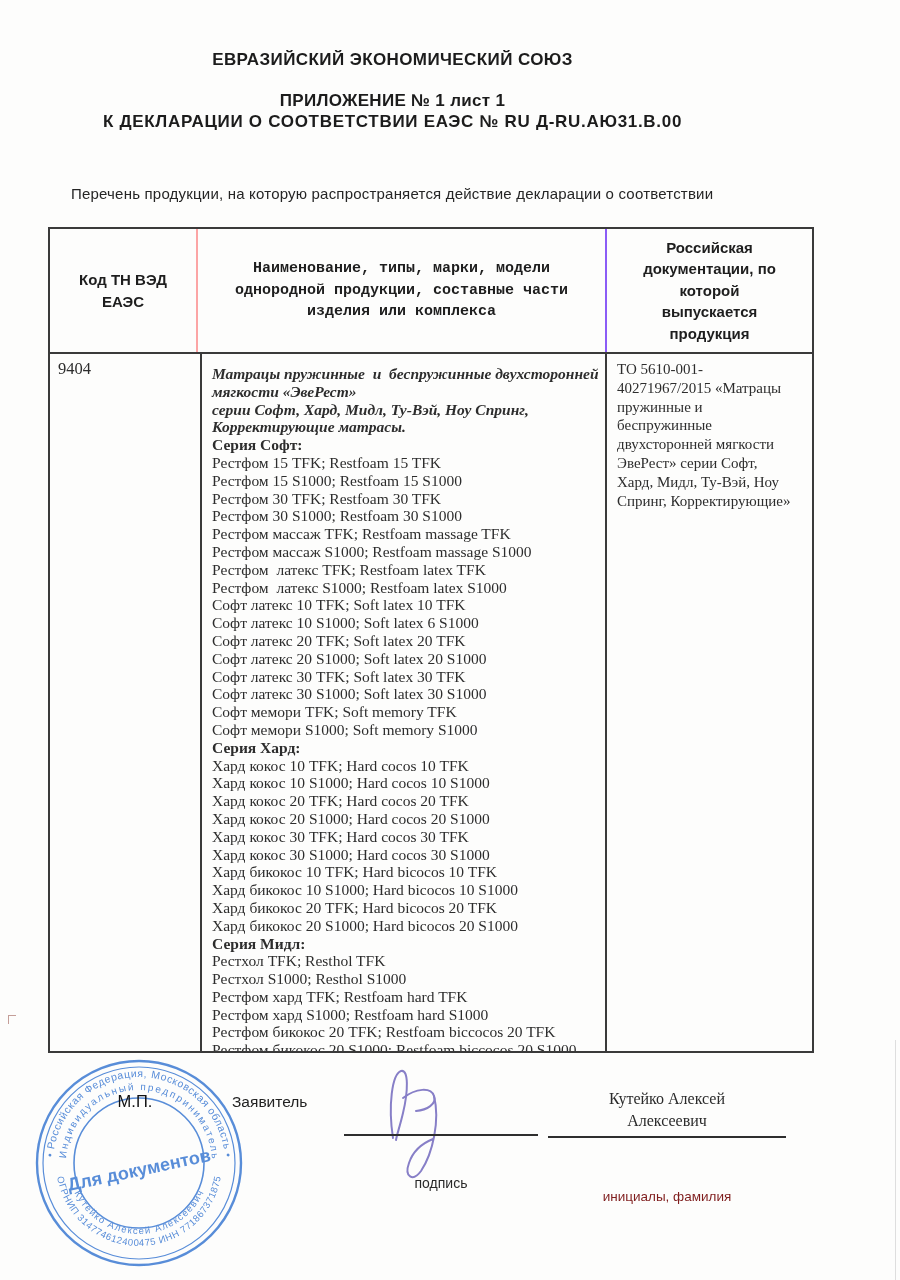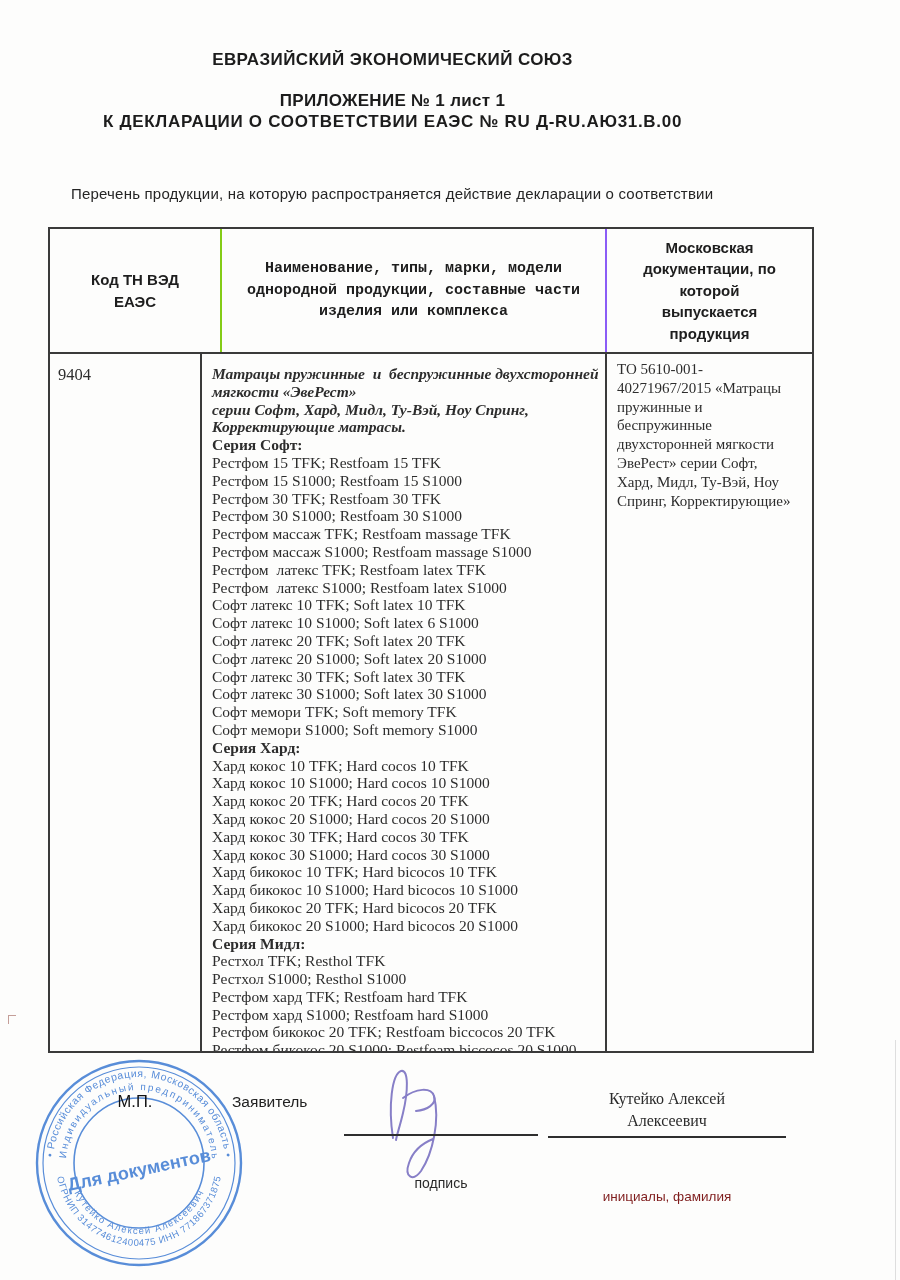--- a/index.html
+++ b/index.html
@@ -14,25 +14,25 @@
   .t3{top:112px;font-size:17px;letter-spacing:.7px;}
   .intro{position:absolute;left:71px;top:185px;font-size:15px;color:#252525;letter-spacing:.2px;}
 
   
   .table{position:absolute;left:48px;top:227px;width:766px;height:826px;border:2px solid #3a3a3a;
          box-sizing:border-box;background:transparent;}
   .thead{display:flex;height:123px;border-bottom:2px solid #3a3a3a;}
   .trow{display:flex;height:697px;overflow:hidden;}
   .th{display:flex;flex-direction:column;justify-content:center;align-items:center;text-align:center;
       font-weight:bold;font-size:15px;line-height:21.5px;color:#1e1e1e;box-sizing:border-box;}
-  .th1{width:172px;border-right:2px solid #84cc16;}
+  .th1{width:148px;border-right:2px solid #fca5a5;}
   .th2{flex:1;border-right:2px solid #8b5cf6;padding:0 2px;font-family:Liberation Mono, monospace;}
   .th3{width:205px;padding:0 6px;}
   .td{box-sizing:border-box;font-family:"Liberation Serif",serif;color:#2d2d2d;}
-  .td1{width:152px;border-right:2px solid #3a3a3a;padding:11px 0 0 8px;font-size:16.5px;}
+  .td1{width:152px;border-right:2px solid #3a3a3a;padding:5px 0 0 8px;font-size:16.5px;}
   .td2{flex:1;border-right:2px solid #3a3a3a;padding:11px 4px 0 10px;}
   .td3{width:205px;padding:6px 16px 0 10px;font-size:15px;line-height:18.8px;}
   .pline{font-size:15.5px;line-height:17.8px;white-space:pre;}
   .pline.b{font-weight:bold;}
   .pline.bi{font-weight:bold;font-style:italic;}
 
   
   .mp{position:absolute;left:100px;top:1092px;width:70px;text-align:center;font-size:16.5px;color:#121212;}
   .applicant{position:absolute;left:232px;top:1093px;font-size:15.5px;color:#222;}
   .sigline{position:absolute;left:344px;top:1134px;width:194px;height:2px;background:#2e2e2e;}
@@ -66,21 +66,21 @@
       <div class="th th1">
           <div>Код ТН ВЭД</div>
           <div>ЕАЭС</div>
         </div>
       <div class="th th2">
           <div>Наименование, типы, марки, модели</div>
           <div>однородной продукции, составные части</div>
           <div>изделия или комплекса</div>
         </div>
       <div class="th th3">
-          <div>Московская</div>
+          <div>Российская</div>
           <div>документации, по</div>
           <div>которой</div>
           <div>выпускается</div>
           <div>продукция</div>
         </div>
     </div>
     <div class="trow">
       <div class="td td1">9404</div>
       <div class="td td2">
           <div class="pline bi">Матрацы пружинные  и  беспружинные двухсторонней</div>

